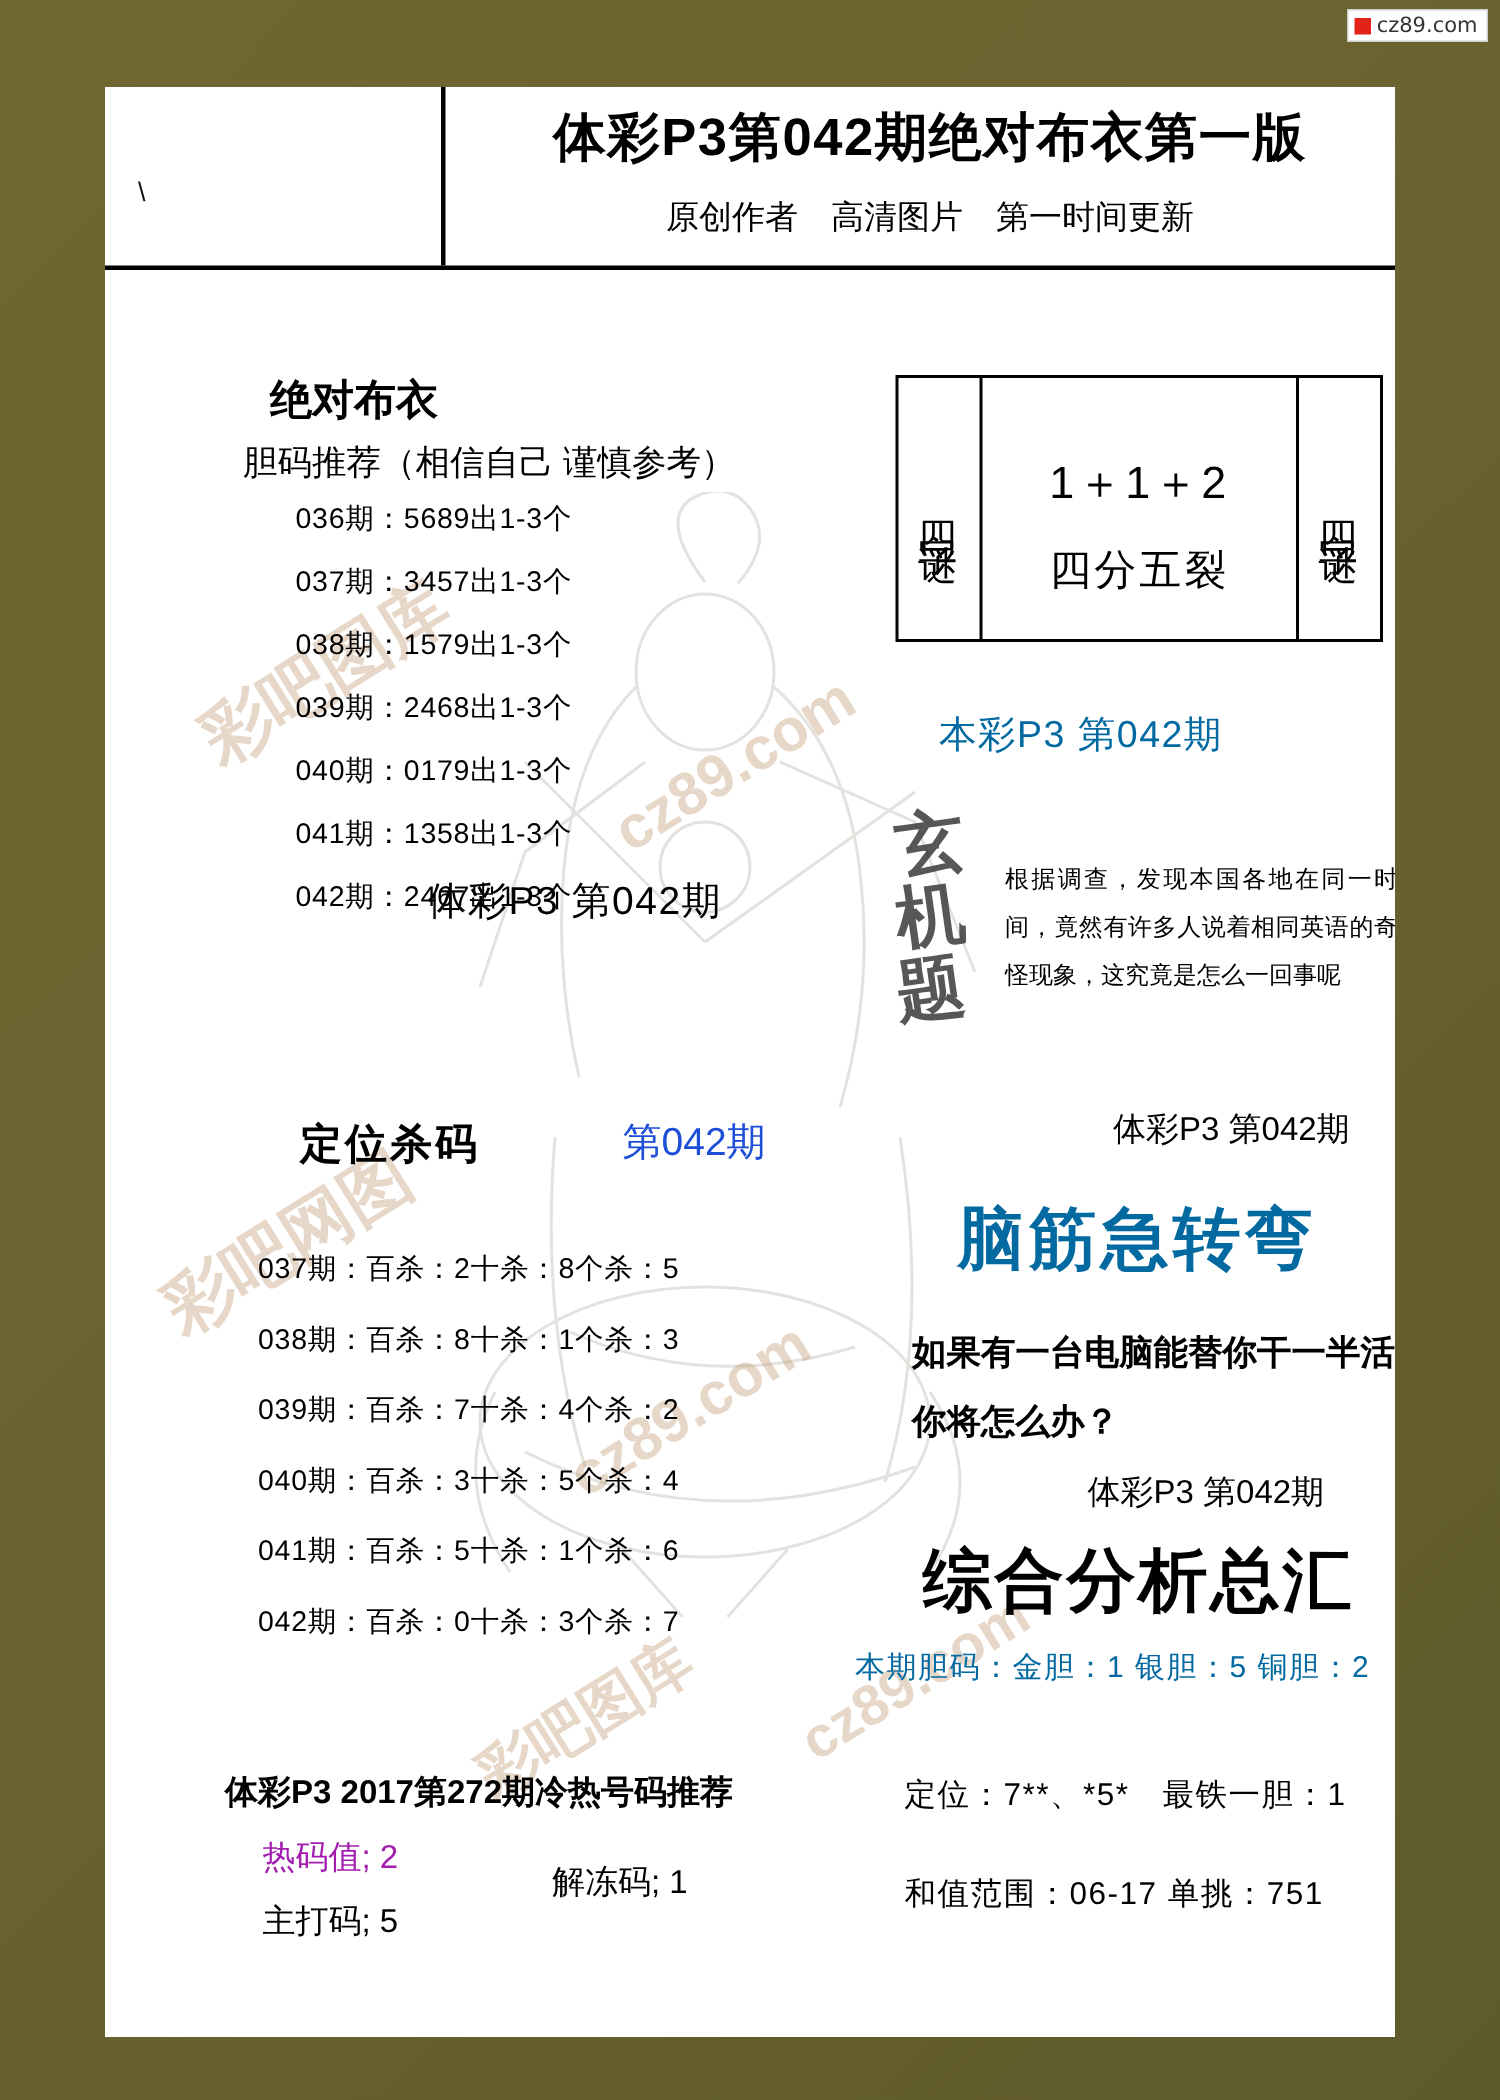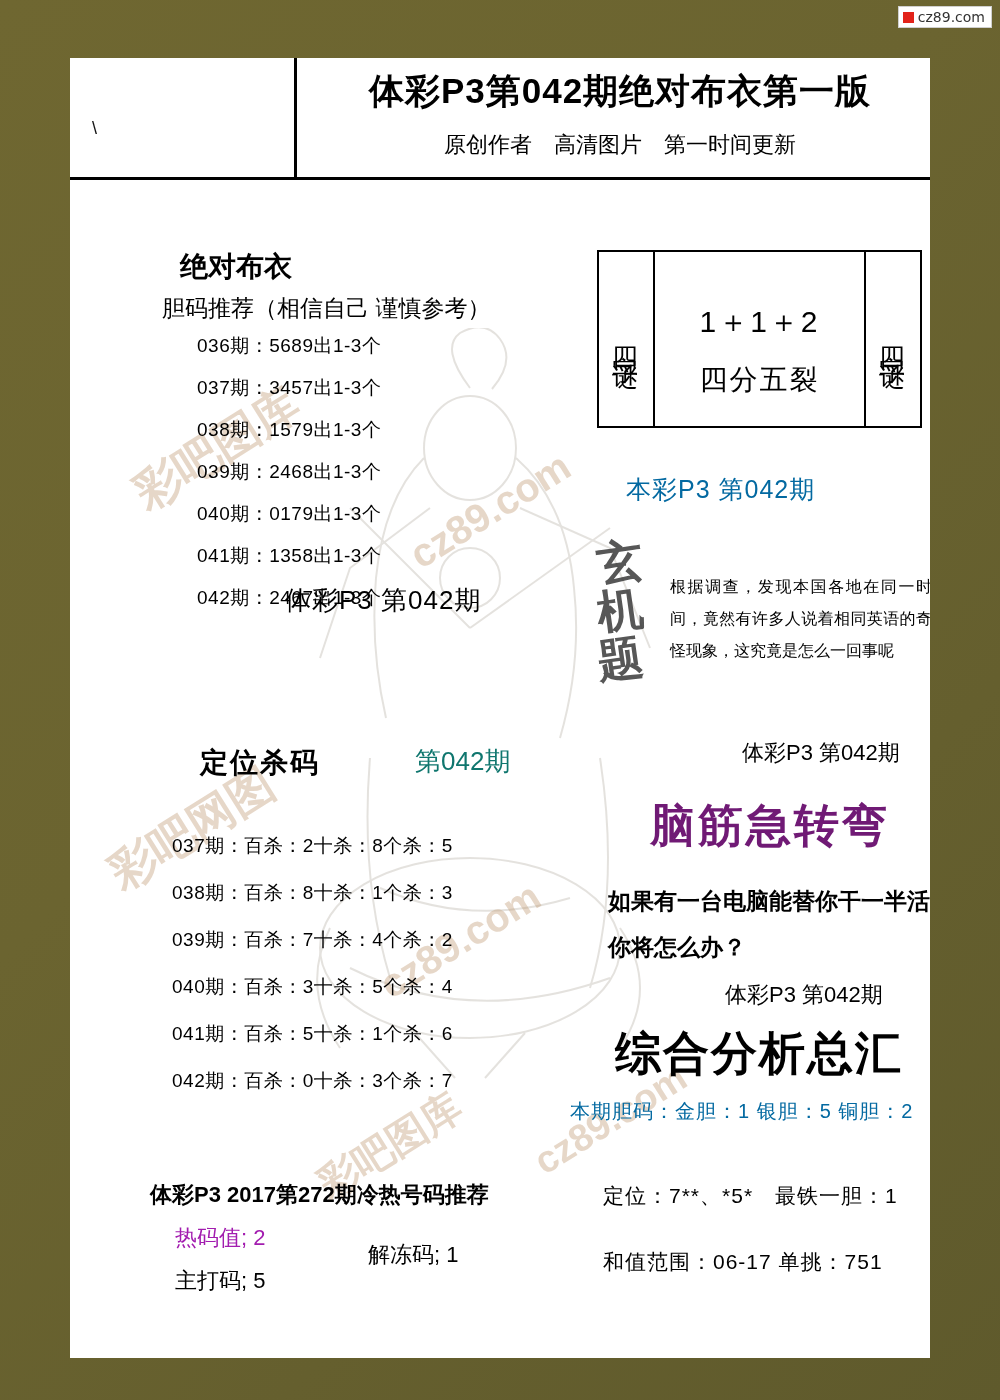--- a/index.html
+++ b/index.html
@@ -179,33 +179,33 @@
     text-align: justify;
   }
 
   
   .s2-title {
     position: absolute; left: 130px; top: 686px;
     font-size: 28px; font-weight: bold; color: #000; letter-spacing: 2px;
   }
   .s2-period {
     position: absolute; left: 345px; top: 686px;
-    font-size: 26px; color: #0f766e;
+    font-size: 26px; color: #1d4ed8;
   }
   .s2-list { position: absolute; left: 102px; top: 775px; }
   .s2-list .row { font-size: 19px; color: #000; margin-bottom: 21px; letter-spacing: 0.5px;}
 
   
   .r2-caption {
     position: absolute; left: 672px; top: 680px;
     font-size: 22px; color: #000;
   }
   .naojin {
-    position: absolute; left: 580px; top: 738px;
-    font-size: 45px; font-weight: bold; color: #701a75; letter-spacing: 3px;
+    position: absolute; left: 568px; top: 738px;
+    font-size: 45px; font-weight: bold; color: #0369a1; letter-spacing: 3px;
   }
   .naojin-text {
     position: absolute; left: 538px; top: 820px;
     width: 345px;
     font-size: 23px; color: #000; line-height: 2.0; font-weight: bold;
   }
   .r3-caption {
     position: absolute; left: 655px; top: 922px;
     font-size: 22px; color: #000;
   }

